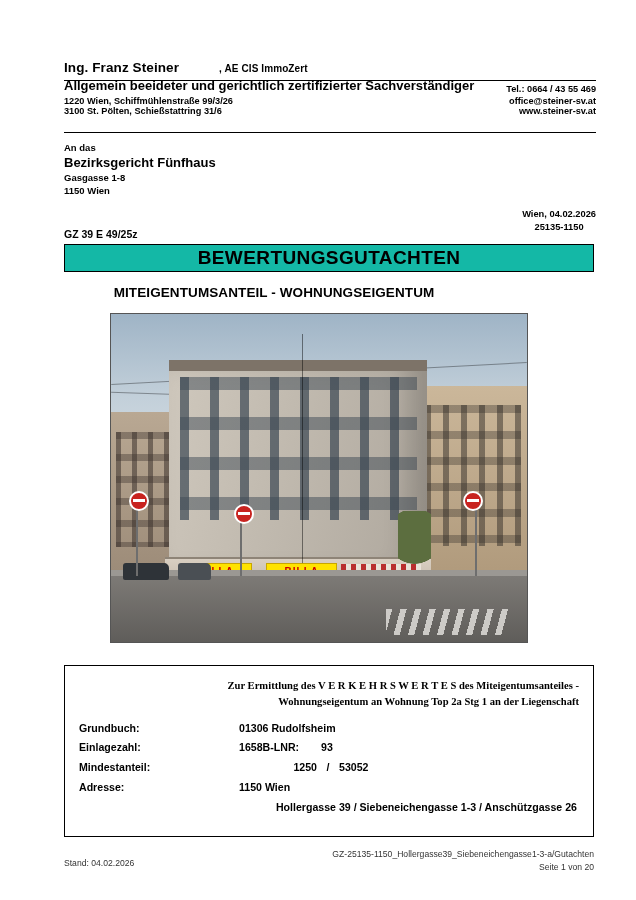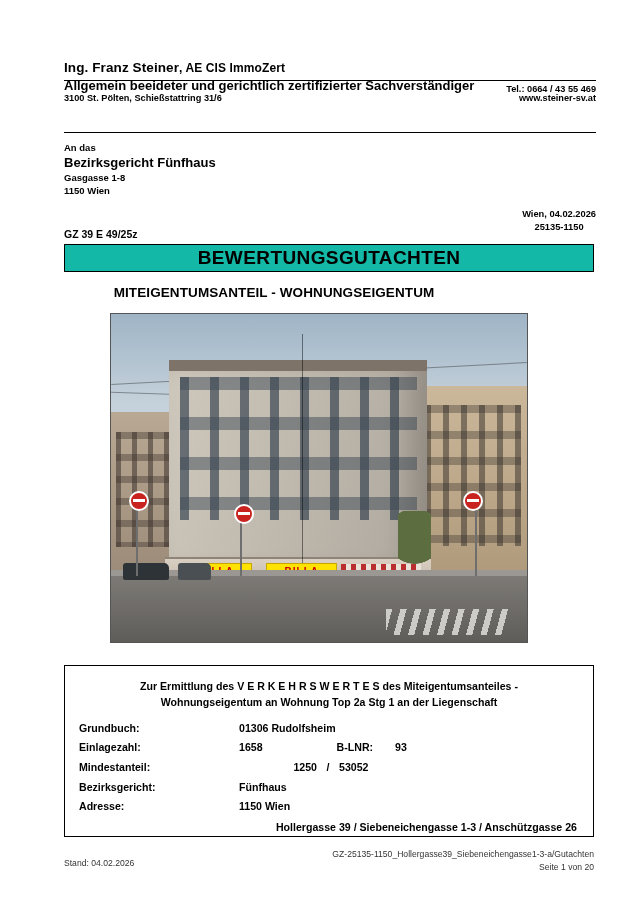--- a/index.html
+++ b/index.html
@@ -33,22 +33,23 @@
     top: 60px;
     width: 532px;
   }
   .hdr-name {
     font-size: 13.5px;
     font-weight: bold;
     color: #000;
     letter-spacing: 0.1px;
   }
   .hdr-name .suffix {
-    font-size: 12px;
-    font-weight: bold;
+    font-size: 10px;
+    font-weight: bold;
+    margin-left: 40px;
   }
   .hdr-sub {
     font-size: 13px;
     font-weight: bold;
     margin-top: 3px;
   }
   .hdr-row {
     display: flex;
     justify-content: space-between;
     align-items: baseline;
@@ -279,45 +280,46 @@
     position: absolute;
     left: 64px;
     top: 665px;
     width: 530px;
     height: 172px;
     border: 1px solid #000;
     box-sizing: border-box;
     padding: 12px 14px 0 14px;
   }
   .info-head {
-    text-align: center;
+    text-align: right;
     font-size: 10.6px;
     font-weight: bold;
     line-height: 1.55;
     margin-bottom: 12px;
+    font-family: Liberation Serif, serif;
   }
   .info-row {
     display: flex;
     font-size: 10.6px;
     font-weight: bold;
     line-height: 1.0;
     margin-bottom: 9px;
   }
   .info-label { width: 160px; }
   .info-val { flex: 1; }
   .info-addr {
     text-align: right;
     font-size: 10.6px;
     font-weight: bold;
     margin-top: 8px;
     padding-right: 2px;
   }
   .ms-a { display:inline-block; width: 78px; text-align: right; }
   .ms-sl { display:inline-block; width: 22px; text-align:center; }
-  .blnr-label { display:inline-block; margin-left: 74px; }
+  .blnr-label { display:inline-block; }
   .blnr-val { display:inline-block; margin-left: 22px; }
 
   
   .footer {
     position: absolute;
     left: 64px;
     top: 848px;
     width: 530px;
     font-size: 8.6px;
     color: #333;
@@ -340,20 +342,24 @@
   <div class="sheet">
 
     <div class="hdr-line-top"></div>
     <div class="hdr-line-bot"></div>
 
     <div class="hdr">
       <div class="hdr-name">
         <span>Ing. Franz Steiner</span><span class="suffix">, AE CIS ImmoZert</span>
       </div>
       <div class="hdr-sub">Allgemein beeideter und gerichtlich zertifizierter Sachverständiger</div>
+      <div class="hdr-row first">
+        <div>1220 Wien, Schiffmühlenstraße 99/3/26</div>
+        <div class="hdr-contact">office@steiner-sv.at</div>
+      </div>
       <div class="hdr-row">
         <div>3100 St. Pölten, Schießstattring 31/6</div>
         <div class="hdr-contact">www.steiner-sv.at</div>
       </div>
     </div>
     <div class="hdr-contact" style="position:absolute;right:40px;top:84px;font-size:9.2px;font-weight:bold;">Tel.: 0664 / 43 55 469</div>
 
     <div class="recipient">
       <div class="rec-anDas">An das</div>
       <div class="rec-court">Bezirksgericht Fünfhaus</div>
@@ -422,24 +428,20 @@
         </div>
       </div>
 
       <div class="info-row">
         <div class="info-label">Mindestanteil:</div>
         <div class="info-val">
           <span class="ms-a">1250</span><span class="ms-sl">/</span><span>53052</span>
         </div>
       </div>
 
-      <div class="info-row">
-        <div class="info-label">Bezirksgericht:</div>
-        <div class="info-val">Fünfhaus</div>
-      </div>
 
       <div class="info-row">
         <div class="info-label">Adresse:</div>
         <div class="info-val">1150 Wien</div>
       </div>
 
       <div class="info-addr">Hollergasse 39 / Siebeneichengasse 1-3 / Anschützgasse 26</div>
     </div>
 
     <div class="footer">

